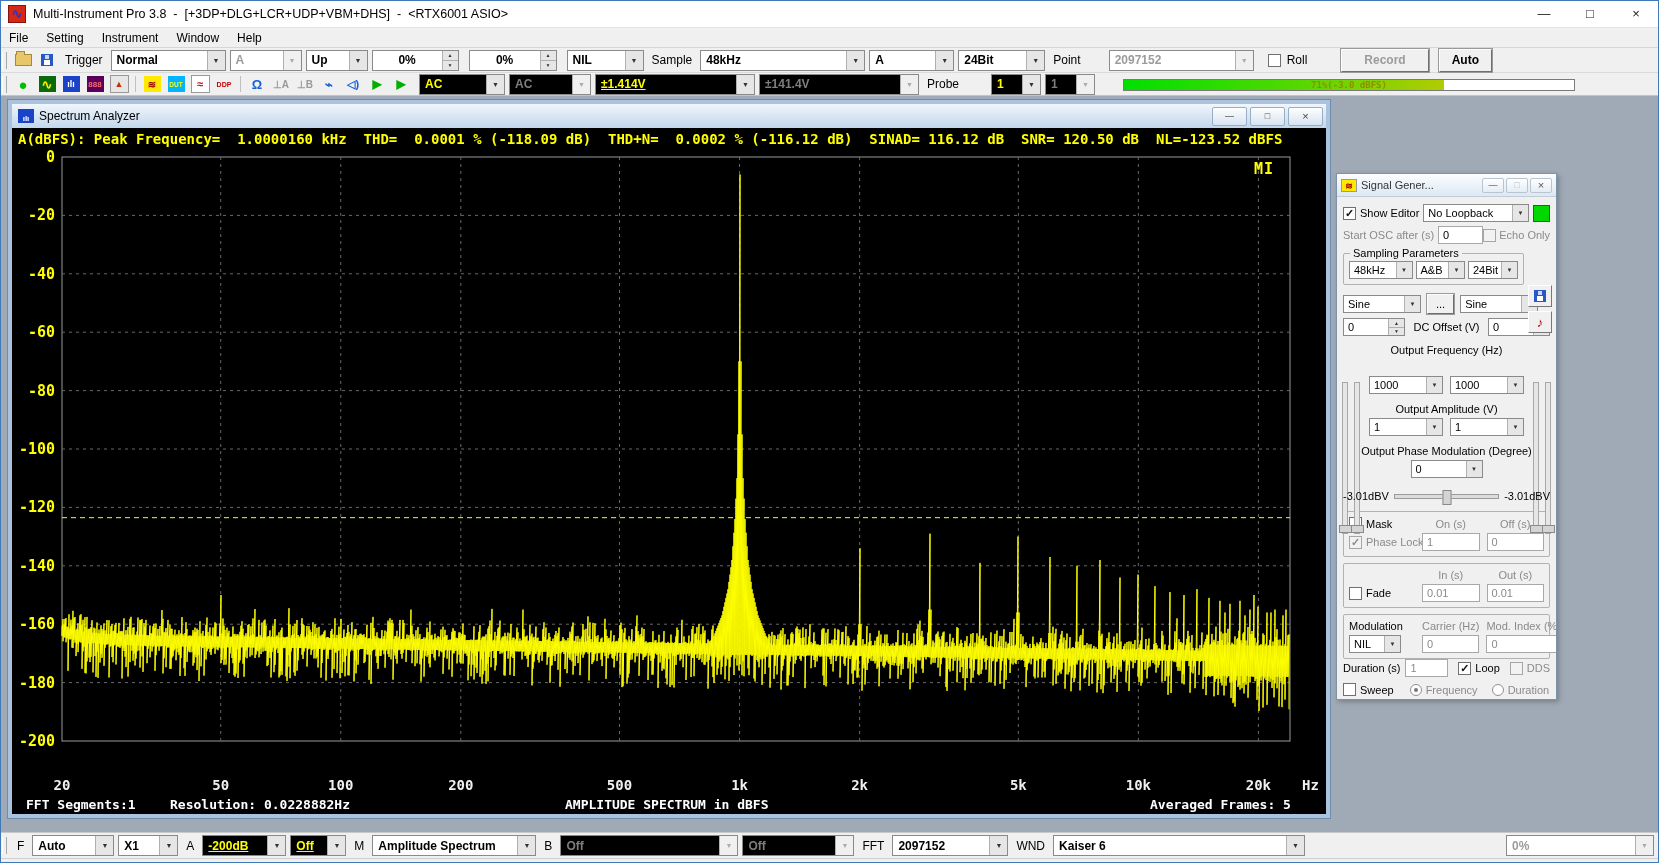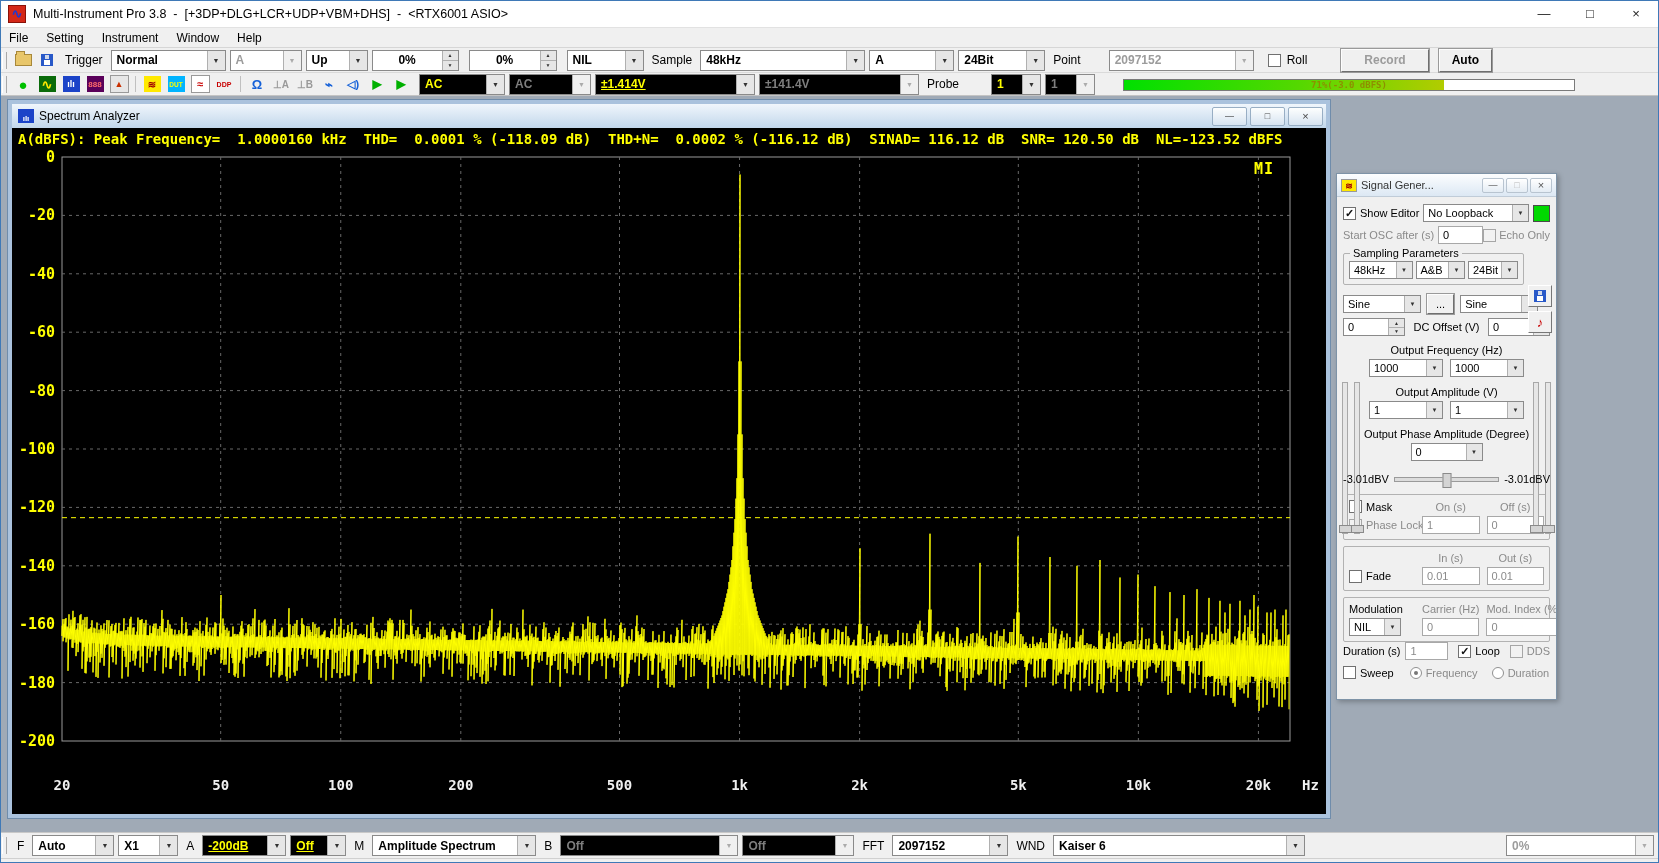--- a/index.html
+++ b/index.html
@@ -322,20 +322,26 @@
         <line x1="1126.3689761941896" y1="7" x2="1126.3689761941896" y2="591" stroke="#686868" stroke-width="1" stroke-dasharray="3 4"></line>
         <text x="1126.3689761941896" y="640" fill="#f0f0f0" text-anchor="middle" font-size="14" font-weight="bold" font-family="DejaVu Sans Mono, monospace">10k</text>
         <line x1="1246.421939997429" y1="7" x2="1246.421939997429" y2="591" stroke="#686868" stroke-width="1" stroke-dasharray="3 4"></line>
         <text x="1246.421939997429" y="640" fill="#f0f0f0" text-anchor="middle" font-size="14" font-weight="bold" font-family="DejaVu Sans Mono, monospace">20k</text>
         <text x="1290" y="640" fill="#f0f0f0" font-size="14" font-weight="bold" font-family="DejaVu Sans Mono, monospace">Hz</text>
         <line x1="50" y1="367.67839999999995" x2="1278" y2="367.67839999999995" stroke="#ffff00" stroke-width="1" stroke-dasharray="5 4"></line>
         <text x="1242" y="24" fill="#ffff00" font-size="15" font-weight="bold" font-family="DejaVu Sans Mono, monospace" letter-spacing="1">MI</text>
         <polyline points="50,475.7 50,485.9 51,469.1 51,491.3 52,474.4 52,487.2 53,468.9 53,487.6 54,468.1 54,492.3 55,476.5 55,488.6 56,477.3 56,520.8 57,464.3 57,488.6 58,478.4 58,489.5 59,469.7 59,489.0 60,475.5 60,497.6 61,460.8 61,498.0 62,467.9 62,489.7 63,467.1 63,492.7 64,480.0 64,506.1 65,478.6 65,494.0 66,473.3 66,502.1 67,479.7 67,490.9 68,465.3 68,492.2 69,464.2 69,492.6 70,474.6 70,518.8 71,469.8 71,501.4 72,481.5 72,496.9 73,467.2 73,522.9 74,477.5 74,523.4 75,466.9 75,511.4 76,479.3 76,493.6 77,478.8 77,507.6 78,478.8 78,512.1 79,477.1 79,506.8 80,470.3 80,493.3 81,482.7 81,522.4 82,477.7 82,493.1 83,478.6 83,506.1 84,482.6 84,526.9 85,472.5 85,501.9 86,483.2 86,527.9 87,479.6 87,493.7 88,483.2 88,512.5 89,475.3 89,503.7 90,478.9 90,507.8 91,481.3 91,494.3 92,473.4 92,515.8 93,480.3 93,497.8 94,483.7 94,494.6 95,470.0 95,494.3 96,483.9 96,494.2 97,470.3 97,527.5 98,484.0 98,496.7 99,476.1 99,496.1 100,474.1 100,507.0 101,481.2 101,512.3 102,480.7 102,495.4 103,474.8 103,494.6 104,472.9 104,514.5 105,482.9 105,496.3 106,484.2 106,496.4 107,472.9 107,497.1 108,481.2 108,497.8 109,481.5 109,495.8 110,480.9 110,528.5 111,482.3 111,497.9 112,468.3 112,500.9 113,484.7 113,506.7 114,480.2 114,517.1 115,484.4 115,495.1 116,476.9 116,526.6 117,484.6 117,495.2 118,468.8 118,512.1 119,466.8 119,495.7 120,484.6 120,500.7 121,477.7 121,510.7 122,477.3 122,503.7 123,484.7 123,515.5 124,485.1 124,508.6 125,481.6 125,501.3 126,467.5 126,495.6 127,484.8 127,500.5 128,469.9 128,517.6 129,470.0 129,496.3 130,469.1 130,506.4 131,484.6 131,521.9 132,473.1 132,495.6 133,476.7 133,495.7 134,469.9 134,496.3 135,485.1 135,513.2 136,485.5 136,498.8 137,485.5 137,495.7 138,475.5 138,507.3 139,483.0 139,495.8 140,483.8 140,501.4 141,476.2 141,496.8 142,473.8 142,495.8 143,478.1 143,520.8 144,473.5 144,505.2 145,485.6 145,495.9 146,478.9 146,496.5 147,485.7 147,500.7 148,476.0 148,496.1 149,485.6 149,496.4 150,460.1 150,496.0 151,468.8 151,523.4 152,481.9 152,508.3 153,483.0 153,496.0 154,478.1 154,517.2 155,482.1 155,497.8 156,469.9 156,496.8 157,485.4 157,497.6 158,474.5 158,518.9 159,478.7 159,518.8 160,478.9 160,507.6 161,484.6 161,506.2 162,485.7 162,500.5 163,479.7 163,498.9 164,485.7 164,510.3 165,484.3 165,498.3 166,486.0 166,502.2 167,480.2 167,504.9 168,484.6 168,525.9 169,483.3 169,508.1 170,467.1 170,496.3 171,484.3 171,496.7 172,485.9 172,518.2 173,483.0 173,525.9 174,472.2 174,496.6 175,479.1 175,511.9 176,486.2 176,500.3 177,485.6 177,501.8 178,485.7 178,502.3 179,485.7 179,496.5 180,486.2 180,502.2 181,480.1 181,515.7 182,482.4 182,512.9 183,477.6 183,504.6 184,481.9 184,507.3 185,478.6 185,520.1 186,480.1 186,505.2 187,486.0 187,531.0 188,471.2 188,496.6 189,483.5 189,516.3 190,486.3 190,497.8 191,480.9 191,497.9 192,485.8 192,525.6 193,486.4 193,497.2 194,474.8 194,509.5 195,467.5 195,501.3 196,481.9 196,498.7 197,486.1 197,498.5 198,477.4 198,502.2 199,485.4 199,504.9 200,486.5 200,499.0 201,477.5 201,496.9 202,486.6 202,498.1 203,472.3 203,503.8 204,473.5 204,496.8 205,486.4 205,499.3 206,486.6 206,500.2 207,486.7 207,496.9 208,473.4 208,497.8 209,445.0 209,513.0 210,483.5 210,509.9 211,468.5 211,498.2 212,475.6 212,514.8 213,479.9 213,509.3 214,486.2 214,514.6 215,477.7 215,497.0 216,482.8 216,497.5 217,480.8 217,523.0 218,486.8 218,503.7 219,486.8 219,497.1 220,486.7 220,508.0 221,476.5 221,513.2 222,484.3 222,525.2 223,483.9 223,526.7 224,486.1 224,523.5 225,484.4 225,499.4 226,484.4 226,528.0 227,486.1 227,512.6 228,481.8 228,510.3 229,475.7 229,497.2 230,471.2 230,497.4 231,478.7 231,513.7 232,485.4 232,526.7 233,487.0 233,507.2 234,483.3 234,500.9 235,485.7 235,508.2 236,475.0 236,497.3 237,474.1 237,497.3 238,486.4 238,506.6 239,476.3 239,497.7 240,485.0 240,505.2 241,468.4 241,497.4 242,484.4 242,497.6 243,459.1 243,508.0 244,487.1 244,504.5 245,486.6 245,500.3 246,487.2 246,501.3 247,469.9 247,507.3 248,485.1 248,499.0 249,486.6 249,504.0 250,472.6 250,497.5 251,487.3 251,501.6 252,470.7 252,497.5 253,469.6 253,500.7 254,475.4 254,501.0 255,487.1 255,516.1 256,486.3 256,515.0 257,486.0 257,502.2 258,480.4 258,507.9 259,487.3 259,527.5 260,486.4 260,501.9 261,475.6 261,497.7 262,487.1 262,522.2 263,469.0 263,514.9 264,486.8 264,499.5 265,485.3 265,498.0 266,486.7 266,503.0 267,482.3 267,527.4 268,487.5 268,525.6 269,480.3 269,521.2 270,477.6 270,524.8 271,486.8 271,497.9 272,487.6 272,497.8 273,487.6 273,498.2 274,487.3 274,526.4 275,486.7 275,531.0 276,487.3 276,505.1 277,458.2 277,516.7 278,474.3 278,528.2 279,487.7 279,501.4 280,485.0 280,497.9 281,475.9 281,498.0 282,484.2 282,522.4 283,473.8 283,525.8 284,487.8 284,498.0 285,470.0 285,520.7 286,485.0 286,510.5 287,486.5 287,498.0 288,487.7 288,498.1 289,484.2 289,498.0 290,468.2 290,504.8 291,473.9 291,508.9 292,475.3 292,501.5 293,486.6 293,498.1 294,487.8 294,498.2 295,476.0 295,516.6 296,484.7 296,499.6 297,476.2 297,498.2 298,479.8 298,498.8 299,482.0 299,504.8 300,485.9 300,500.3 301,472.2 301,499.2 302,485.9 302,508.4 303,474.4 303,499.3 304,484.1 304,508.5 305,477.8 305,506.9 306,488.1 306,517.5 307,476.9 307,499.0 308,485.5 308,498.9 309,486.7 309,527.7 310,484.7 310,513.0 311,484.5 311,498.4 312,481.7 312,499.9 313,480.4 313,498.6 314,488.2 314,530.5 315,487.1 315,505.4 316,487.0 316,509.0 317,488.1 317,500.0 318,488.2 318,498.7 319,481.0 319,499.8 320,478.9 320,527.8 321,484.5 321,498.6 322,488.2 322,519.1 323,468.3 323,502.1 324,487.7 324,502.8 325,484.9 325,523.1 326,488.3 326,500.2 327,476.7 327,500.7 328,484.2 328,528.2 329,468.9 329,498.6 330,487.9 330,523.0 331,488.4 331,498.8 332,479.5 332,512.1 333,486.9 333,526.3 334,486.8 334,506.1 335,483.1 335,498.8 336,474.9 336,525.3 337,481.9 337,525.4 338,486.5 338,501.5 339,484.1 339,500.3 340,472.2 340,498.9 341,488.6 341,500.6 342,485.2 342,531.4 343,479.3 343,510.4 344,479.0 344,523.3 345,488.5 345,499.6 346,485.0 346,514.7 347,486.5 347,500.1 348,483.9 348,498.9 349,483.7 349,499.1 350,485.0 350,498.9 351,485.4 351,499.0 352,484.2 352,513.1 353,487.2 353,511.8 354,487.7 354,499.7 355,474.7 355,504.3 356,488.7 356,504.6 357,488.2 357,529.8 358,488.4 358,504.9 359,472.8 359,533.9 360,488.8 360,501.1 361,466.9 361,499.4 362,478.0 362,499.8 363,486.0 363,499.2 364,488.3 364,506.3 365,482.3 365,512.9 366,487.5 366,518.8 367,488.4 367,500.6 368,489.0 368,506.0 369,488.2 369,505.9 370,480.1 370,499.8 371,488.9 371,500.4 372,486.1 372,504.2 373,480.5 373,517.7 374,488.9 374,500.6 375,481.6 375,499.3 376,470.6 376,504.1 377,472.4 377,507.0 378,468.3 378,499.4 379,473.2 379,509.3 380,469.9 380,499.5 381,473.5 381,529.7 382,489.1 382,502.3 383,486.3 383,505.4 384,486.2 384,509.0 385,480.8 385,513.6 386,487.8 386,500.4 387,486.5 387,499.5 388,469.9 388,500.2 389,489.2 389,504.0 390,489.1 390,508.6 391,469.9 391,502.8 392,473.0 392,499.5 393,488.7 393,499.5 394,489.3 394,511.9 395,484.5 395,499.6 396,488.0 396,499.9 397,485.2 397,500.1 398,489.4 398,499.7 399,459.6 399,500.9 400,475.7 400,513.2 401,484.1 401,499.6 402,486.4 402,500.3 403,489.0 403,516.2 404,480.3 404,499.9 405,488.8 405,513.3 406,477.1 406,500.1 407,487.8 407,500.0 408,484.1 408,514.3 409,489.5 409,531.6 410,489.0 410,508.5 411,488.9 411,500.6 412,487.3 412,526.7 413,489.4 413,505.9 414,487.7 414,501.4 415,477.7 415,506.8 416,482.1 416,504.9 417,489.6 417,513.5 418,471.5 418,517.3 419,485.6 419,500.1 420,484.8 420,504.0 421,489.6 421,500.2 422,489.5 422,507.6 423,483.7 423,510.4 424,487.8 424,500.0 425,489.7 425,500.0 426,486.2 426,500.3 427,487.0 427,506.4 428,489.4 428,500.8 429,479.5 429,501.3 430,489.8 430,502.3 431,476.7 431,523.8 432,487.0 432,507.5 433,479.8 433,500.4 434,485.4 434,500.1 435,485.3 435,508.7 436,489.9 436,500.6 437,489.9 437,519.5 438,489.5 438,500.2 439,489.9 439,500.3 440,481.8 440,526.7 441,478.3 441,503.3 442,480.7 442,503.3 443,481.1 443,500.4 444,487.7 444,500.9 445,488.5 445,513.4 446,488.3 446,500.3 447,482.4 447,504.6 448,482.6 448,512.3 449,486.2 449,513.4 450,484.0 450,500.4 451,473.5 451,513.6 452,484.6 452,501.4 453,485.0 453,503.6 454,490.2 454,503.2 455,490.1 455,505.8 456,490.2 456,530.3 457,490.1 457,514.5 458,490.2 458,501.2 459,489.6 459,526.2 460,490.3 460,503.3 461,489.8 461,514.7 462,476.3 462,529.5 463,490.3 463,506.0 464,489.8 464,517.6 465,490.0 465,523.1 466,489.4 466,501.1 467,481.8 467,501.4 468,475.2 468,526.8 469,490.1 469,509.3 470,487.7 470,533.6 471,486.5 471,524.4 472,486.8 472,501.6 473,486.6 473,520.7 474,484.4 474,533.9 475,490.5 475,513.9 476,478.6 476,531.3 477,476.3 477,507.0 478,470.5 478,501.9 479,484.0 479,517.2 480,458.9 480,501.1 481,490.6 481,500.9 482,489.8 482,508.0 483,481.9 483,520.4 484,490.6 484,515.4 485,485.8 485,501.0 486,478.5 486,500.9 487,477.1 487,500.9 488,470.6 488,503.8 489,490.5 489,501.7 490,487.7 490,503.4 491,486.3 491,502.0 492,486.8 492,525.2 493,482.8 493,525.6 494,486.2 494,501.0 495,489.6 495,501.0 496,482.6 496,508.6 497,490.7 497,501.1 498,483.3 498,524.9 499,474.0 499,506.6 500,490.2 500,503.6 501,487.7 501,508.0 502,487.7 502,526.0 503,490.5 503,501.1 504,489.1 504,501.1 505,477.6 505,501.5 506,482.3 506,501.1 507,490.9 507,501.6 508,488.5 508,501.2 509,491.0 509,501.3 510,490.1 510,509.5 511,459.6 511,501.8 512,479.3 512,501.3 513,486.5 513,505.9 514,487.0 514,505.6 515,485.6 515,508.8 516,490.5 516,517.0 517,491.1 517,504.8 518,474.6 518,504.3 519,485.9 519,501.3 520,483.6 520,535.4 521,487.9 521,518.6 522,486.8 522,511.7 523,489.9 523,504.0 524,476.6 524,503.8 525,488.1 525,501.5 526,487.6 526,510.0 527,491.0 527,512.5 528,490.9 528,505.5 529,491.2 529,502.1 530,491.3 530,510.8 531,479.1 531,501.8 532,472.3 532,501.7 533,486.8 533,501.6 534,477.5 534,501.7 535,490.0 535,514.8 536,489.2 536,507.2 537,483.0 537,506.8 538,486.9 538,532.7 539,491.1 539,515.7 540,491.0 540,515.2 541,488.6 541,503.2 542,491.4 542,506.0 543,484.9 543,511.0 544,481.0 544,504.1 545,486.1 545,503.8 546,483.0 546,519.8 547,477.5 547,503.3 548,491.5 548,536.7 549,491.4 549,503.3 550,490.7 550,501.8 551,487.0 551,502.0 552,489.1 552,504.0 553,491.2 553,519.0 554,490.2 554,502.3 555,491.6 555,523.2 556,487.9 556,504.1 557,490.7 557,507.7 558,481.7 558,509.8 559,484.1 559,503.5 560,476.5 560,511.4 561,472.5 561,524.6 562,490.7 562,503.3 563,491.1 563,515.9 564,486.2 564,503.4 565,491.7 565,505.9 566,485.9 566,513.1 567,491.8 567,502.7 568,488.7 568,525.2 569,491.8 569,504.6 570,486.5 570,502.1 571,474.1 571,507.7 572,479.8 572,504.5 573,491.9 573,502.4 574,478.8 574,502.1 575,490.9 575,502.1 576,466.4 576,503.6 577,486.1 577,530.5 578,472.3 578,502.2 579,489.1 579,502.4 580,492.0 580,514.1 581,472.8 581,512.2 582,492.0 582,510.3 583,473.3 583,504.2 584,486.1 584,502.9 585,488.4 585,511.1 586,485.2 586,502.7 587,492.1 587,503.3 588,491.8 588,502.6 589,488.7 589,509.6 590,487.6 590,516.1 591,492.1 591,502.4 592,492.1 592,502.4 593,468.8 593,506.1 594,479.4 594,528.9 595,486.0 595,502.7 596,488.9 596,508.3 597,487.8 597,504.7 598,490.7 598,502.5 599,480.5 599,504.0 600,492.3 600,507.7 601,491.2 601,508.9 602,485.2 602,517.4 603,492.2 603,505.9 604,491.1 604,502.5 605,490.8 605,510.8 606,492.2 606,502.6 607,488.1 607,502.6 608,475.0 608,524.7 609,472.6 609,502.8 610,479.2 610,537.1 611,492.4 611,536.2 612,482.8 612,502.8 613,477.9 613,502.7 614,489.3 614,502.7 615,490.5 615,533.6 616,492.4 616,527.7 617,486.2 617,523.7 618,489.5 618,510.1 619,491.6 619,504.4 620,479.2 620,509.6 621,492.6 621,502.8 622,491.1 622,503.1 623,492.5 623,512.3 624,476.3 624,502.8 625,465.4 625,506.3 626,481.2 626,503.0 627,484.8 627,525.8 628,487.7 628,503.3 629,484.0 629,503.2 630,477.6 630,504.1 631,486.4 631,510.0 632,479.0 632,507.3 633,492.1 633,506.8 634,491.2 634,505.6 635,492.8 635,503.0 636,492.7 636,530.0 637,492.5 637,503.3 638,492.0 638,505.6 639,492.5 639,510.9 640,492.2 640,524.6 641,481.2 641,524.6 642,492.6 642,508.4 643,490.4 643,503.1 644,490.3 644,503.7 645,492.9 645,504.9 646,492.4 646,537.9 647,484.8 647,503.8 648,492.2 648,512.5 649,493.0 649,505.8 650,491.7 650,520.8 651,491.6 651,518.0 652,481.1 652,519.3 653,492.6 653,508.2 654,493.0 654,528.3 655,493.0 655,534.5 656,491.8 656,503.3 657,493.0 657,509.1 658,493.1 658,537.0 659,484.6 659,503.4 660,492.3 660,535.1 661,493.1 661,506.0 662,493.2 662,537.5 663,492.1 663,506.1 664,486.3 664,514.9 665,477.6 665,504.2 666,480.0 666,504.8 667,493.2 667,503.5 668,493.2 668,510.6 669,493.2 669,509.0 670,469.8 670,503.9 671,492.6 671,517.2 672,486.4 672,503.9 673,491.8 673,504.5 674,492.4 674,530.0 675,493.2 675,503.6 676,493.2 676,503.6 677,485.6 677,505.9 678,493.4 678,503.7 679,491.5 679,527.0 680,479.2 680,507.9 681,476.0 681,508.0 682,493.4 682,526.2 683,483.9 683,504.7 684,483.4 684,504.0 685,477.2 685,508.1 686,489.6 686,503.7 687,473.9 687,510.0 688,490.4 688,508.7 689,484.2 689,504.8 690,493.5 690,512.2 691,476.3 691,503.9 692,483.0 692,514.5 693,480.5 693,514.8 694,493.1 694,504.5 695,493.5 695,511.8 696,489.5 696,538.6 697,491.1 697,510.0 698,491.7 698,504.2 699,490.3 699,506.3 700,479.4 700,516.4 701,475.5 701,527.1 702,485.9 702,533.0 703,483.3 703,505.1 704,480.8 704,507.4 705,478.2 705,524.8 706,475.7 706,518.3 707,473.1 707,511.6 708,470.5 708,509.5 709,468.0 709,524.4 710,465.4 710,516.8 711,461.1 711,506.4 712,456.7 712,504.6 713,452.3 713,529.3 714,447.9 714,515.8 715,443.5 715,507.8 716,439.2 716,509.4 717,431.9 717,530.9 718,424.6 718,517.1 719,417.3 719,507.1 720,410.0 720,505.2 721,396.3 721,505.0 722,382.7 722,525.0 723,369.1 723,508.5 724,348.6 724,504.5 725,328.2 725,515.5 726,284.4 726,505.3 727,211.4 727,520.5 728,24.5 728,514.4 729,211.4 729,504.8 730,284.4 730,525.3 731,328.2 731,511.3 732,348.6 732,526.3 733,369.1 733,504.6 734,382.7 734,505.1 735,396.3 735,504.8 736,410.0 736,518.4 737,417.3 737,525.2 738,424.6 738,504.5 739,431.9 739,504.6 740,439.2 740,506.0 741,443.5 741,504.8 742,447.9 742,528.5 743,452.3 743,531.5 744,456.7 744,505.4 745,461.1 745,510.0 746,465.4 746,511.7 747,468.0 747,517.3 748,470.5 748,507.5 749,473.1 749,509.4 750,475.7 750,534.8 751,478.2 751,505.5 752,480.8 752,508.6 753,483.3 753,524.0 754,485.9 754,506.2 755,487.3 755,506.8 756,488.8 756,504.7 757,484.2 757,517.5 758,486.2 758,537.7 759,493.2 759,505.0 760,481.9 760,505.1 761,494.6 761,504.8 762,485.1 762,528.9 763,485.7 763,515.9 764,494.6 764,505.1 765,489.0 765,524.4 766,484.7 766,506.4 767,489.3 767,504.9 768,483.6 768,504.9 769,480.4 769,539.6 770,486.5 770,520.5 771,478.1 771,515.8 772,494.7 772,509.1 773,484.2 773,505.0 774,494.7 774,505.6 775,494.8 775,535.5 776,489.4 776,535.4 777,494.8 777,525.2 778,494.8 778,511.5 779,483.6 779,505.1 780,482.2 780,506.6 781,484.0 781,527.0 782,494.0 782,505.7 783,492.8 783,513.6 784,478.3 784,510.0 785,476.5 785,505.1 786,479.0 786,506.0 787,483.3 787,505.2 788,479.6 788,509.0 789,488.0 789,510.8 790,494.7 790,505.9 791,477.4 791,505.7 792,487.4 792,506.6 793,495.0 793,538.1 794,479.1 794,506.0 795,494.6 795,505.3 796,494.7 796,505.3 797,486.4 797,505.3 798,474.2 798,505.3 799,492.0 799,518.2 800,494.5 800,505.3 801,493.2 801,505.7 802,482.4 802,510.0 803,491.1 803,517.1 804,493.9 804,507.2 805,495.0 805,511.4 806,494.3 806,505.5 807,495.1 807,505.4 808,495.2 808,506.8 809,494.7 809,505.5 810,479.6 810,506.5 811,478.4 811,525.6 812,478.5 812,535.1 813,494.2 813,505.8 814,482.7 814,536.4 815,494.5 815,505.9 816,479.2 816,506.6 817,493.7 817,506.6 818,493.5 818,509.2 819,493.7 819,514.0 820,489.8 820,505.8 821,494.8 821,521.5 822,489.2 822,505.7 823,478.5 823,505.7 824,490.0 824,511.1 825,494.2 825,506.5 826,479.3 826,505.7 827,480.4 827,505.7 828,495.5 828,527.6 829,494.2 829,505.9 830,482.1 830,506.2 831,481.9 831,506.4 832,494.3 832,513.7 833,495.6 833,515.8 834,476.3 834,508.0 835,495.5 835,506.4 836,486.1 836,534.4 837,487.8 837,505.9 838,495.6 838,509.0 839,495.4 839,505.9 840,494.7 840,523.5 841,492.1 841,534.0 842,489.8 842,520.3 843,495.7 843,520.4 844,495.7 844,509.8 845,495.8 845,527.6 846,484.5 846,527.4 847,474.2 847,506.0 848,398.3 848,506.0 849,474.2 849,506.1 850,495.5 850,540.7 851,489.2 851,514.7 852,495.5 852,518.4 853,494.0 853,534.5 854,495.9 854,507.4 855,476.1 855,520.0 856,495.8 856,513.1 857,492.2 857,508.9 858,483.2 858,508.0 859,490.9 859,510.8 860,496.0 860,506.2 861,495.0 861,511.1 862,496.0 862,510.6 863,490.7 863,513.4 864,494.9 864,511.1 865,486.9 865,518.7 866,486.5 866,516.9 867,480.7 867,536.3 868,495.5 868,506.5 869,484.5 869,511.7 870,496.1 870,506.4 871,493.1 871,515.9 872,494.6 872,517.5 873,484.5 873,515.2 874,496.0 874,511.4 875,484.5 875,510.0 876,493.1 876,512.4 877,496.0 877,513.9 878,496.1 878,528.5 879,494.5 879,506.6 880,496.2 880,515.0 881,493.4 881,512.5 882,495.8 882,515.5 883,496.0 883,513.1 884,492.2 884,506.6 885,492.6 885,515.5 886,480.0 886,528.7 887,495.4 887,515.9 888,496.2 888,513.7 889,495.1 889,524.8 890,495.4 890,513.9 891,482.8 891,519.1 892,494.1 892,506.7 893,495.5 893,507.1 894,495.3 894,506.7 895,483.1 895,507.2 896,496.5 896,518.4 897,491.1 897,511.9 898,496.3 898,539.3 899,494.5 899,508.2 900,493.3 900,513.7 901,496.6 901,532.3 902,483.4 902,517.1 903,494.9 903,507.7 904,495.8 904,523.4 905,478.9 905,510.0 906,474.5 906,509.1 907,490.1 907,510.4 908,470.7 908,510.4 909,486.0 909,507.1 910,480.9 910,518.6 911,487.0 911,522.8 912,495.8 912,506.9 913,494.9 913,507.3 914,494.3 914,509.4 915,496.1 915,507.0 916,482.5 916,507.0 917,459.6 917,507.2 918,383.7 918,507.5 919,459.6 919,514.3 920,496.7 920,508.3 921,490.6 921,512.8 922,492.6 922,507.9 923,496.9 923,512.8 924,484.5 924,507.8 925,483.6 925,507.2 926,481.5 926,517.6 927,486.9 927,507.9 928,489.4 928,526.2 929,496.7 929,514.2 930,485.9 930,508.2 931,482.5 931,507.2 932,481.6 932,507.2 933,496.9 933,508.1 934,492.5 934,537.1 935,492.0 935,540.9 936,497.1 936,507.8 937,496.1 937,519.2 938,483.8 938,521.5 939,496.6 939,507.8 940,491.6 940,508.8 941,487.9 941,520.7 942,492.9 942,507.5 943,496.2 943,510.8 944,495.7 944,507.4 945,477.1 945,532.3 946,478.2 946,507.4 947,495.9 947,510.6 948,493.7 948,522.2 949,489.8 949,507.9 950,493.0 950,517.0 951,497.3 951,528.2 952,497.3 952,508.7 953,490.8 953,540.3 954,493.2 954,519.0 955,486.2 955,528.0 956,495.9 956,507.7 957,497.3 957,507.6 958,493.3 958,518.5 959,483.9 959,532.8 960,496.0 960,509.4 961,483.0 961,527.7 962,497.4 962,520.4 963,492.6 963,509.1 964,496.5 964,509.3 965,483.4 965,508.8 966,493.6 966,524.2 967,486.2 967,525.3 968,412.9 968,509.6 969,488.8 969,523.8 970,488.7 970,519.6 971,485.6 971,508.6 972,491.3 972,508.1 973,495.4 973,511.8 974,488.0 974,519.6 975,495.1 975,510.0 976,497.2 976,508.1 977,496.1 977,532.1 978,497.4 978,508.2 979,482.4 979,532.5 980,496.1 980,511.3 981,497.6 981,510.8 982,497.1 982,508.4 983,483.8 983,535.6 984,496.8 984,511.6 985,480.6 985,511.5 986,497.5 986,508.0 987,491.4 987,509.0 988,485.9 988,533.9 989,496.3 989,520.5 990,486.1 990,511.1 991,497.7 991,508.1 992,479.2 992,538.8 993,497.8 993,514.8 994,491.7 994,529.9 995,497.9 995,508.2 996,493.7 996,508.1 997,493.1 997,509.7 998,482.0 998,523.0 999,496.1 999,513.5 1000,482.0 1000,508.2 1001,495.3 1001,514.5 1002,468.9 1002,508.5 1003,495.8 1003,512.8 1004,494.6 1004,514.1 1005,462.5 1005,510.4 1006,386.6 1006,509.9 1007,462.5 1007,509.9 1008,498.0 1008,508.3 1009,484.0 1009,510.3 1010,497.7 1010,509.9 1011,486.4 1011,508.4 1012,494.1 1012,511.0 1013,494.6 1013,517.0 1014,492.4 1014,537.1 1015,496.1 1015,520.3 1016,498.2 1016,513.6 1017,498.2 1017,512.6 1018,493.9 1018,508.5 1019,498.2 1019,514.3 1020,498.1 1020,508.6 1021,486.6 1021,508.5 1022,494.1 1022,526.5 1023,496.1 1023,528.4 1024,498.0 1024,509.3 1025,492.6 1025,510.7 1026,494.2 1026,527.5 1027,495.6 1027,509.1 1028,492.0 1028,508.6 1029,488.1 1029,508.6 1030,498.3 1030,527.5 1031,492.4 1031,510.5 1032,498.0 1032,521.7 1033,498.4 1033,527.4 1034,492.9 1034,511.1 1035,498.4 1035,509.5 1036,498.4 1036,508.8 1037,483.0 1037,508.7 1038,407.0 1038,508.8 1039,483.0 1039,508.8 1040,498.5 1040,509.6 1041,476.7 1041,535.4 1042,491.2 1042,519.5 1043,483.5 1043,510.8 1044,478.8 1044,533.8 1045,498.6 1045,509.1 1046,498.5 1046,525.4 1047,493.7 1047,522.4 1048,489.2 1048,521.1 1049,484.5 1049,523.8 1050,480.9 1050,519.5 1051,492.9 1051,509.2 1052,487.5 1052,512.5 1053,498.7 1053,538.7 1054,490.2 1054,524.3 1055,483.5 1055,509.0 1056,498.8 1056,524.5 1057,497.9 1057,522.1 1058,487.1 1058,516.2 1059,498.8 1059,541.3 1060,497.9 1060,527.8 1061,497.0 1061,515.1 1062,498.0 1062,532.2 1063,498.6 1063,528.2 1064,491.7 1064,512.6 1065,415.8 1065,514.5 1066,491.7 1066,510.5 1067,497.4 1067,509.8 1068,486.5 1068,540.4 1069,484.9 1069,511.7 1070,498.5 1070,512.5 1071,478.8 1071,509.4 1072,495.4 1072,528.5 1073,495.1 1073,527.4 1074,499.0 1074,520.0 1075,493.0 1075,514.4 1076,497.8 1076,511.0 1077,494.4 1077,535.9 1078,498.1 1078,510.2 1079,494.2 1079,509.4 1080,499.1 1080,533.6 1081,498.4 1081,509.4 1082,495.9 1082,509.5 1083,498.9 1083,513.0 1084,497.3 1084,511.2 1085,499.0 1085,542.4 1086,499.0 1086,530.0 1087,480.7 1087,509.5 1088,410.0 1088,524.0 1089,485.9 1089,539.2 1090,483.8 1090,510.4 1091,498.7 1091,543.1 1092,499.3 1092,535.3 1093,499.3 1093,509.7 1094,496.3 1094,509.7 1095,488.2 1095,512.6 1096,492.8 1096,518.3 1097,482.4 1097,513.2 1098,492.0 1098,517.2 1099,499.0 1099,532.6 1100,499.4 1100,509.8 1101,493.2 1101,515.8 1102,486.6 1102,528.8 1103,498.3 1103,524.9 1104,499.4 1104,516.7 1105,483.3 1105,541.9 1106,494.3 1106,511.9 1107,499.4 1107,519.6 1108,427.5 1108,516.7 1109,491.6 1109,521.7 1110,499.4 1110,509.8 1111,499.1 1111,509.8 1112,496.0 1112,511.4 1113,493.7 1113,509.8 1114,499.5 1114,532.2 1115,492.0 1115,520.7 1116,499.6 1116,514.7 1117,491.4 1117,541.0 1118,499.6 1118,510.1 1119,491.6 1119,510.6 1120,498.7 1120,511.6 1121,494.0 1121,518.2 1122,498.5 1122,509.9 1123,490.1 1123,513.0 1124,499.3 1124,510.2 1125,499.2 1125,510.0 1126,424.6 1126,526.5 1127,498.0 1127,532.0 1128,494.3 1128,510.3 1129,490.3 1129,535.6 1130,477.6 1130,532.6 1131,499.0 1131,511.4 1132,499.6 1132,511.9 1133,499.6 1133,519.6 1134,489.0 1134,510.8 1135,499.9 1135,528.4 1136,495.4 1136,517.8 1137,488.5 1137,512.6 1138,499.9 1138,516.5 1139,499.6 1139,510.2 1140,499.4 1140,510.2 1141,500.0 1141,513.0 1142,494.0 1142,510.4 1143,436.2 1143,514.4 1144,493.0 1144,522.6 1145,495.3 1145,510.6 1146,499.6 1146,517.6 1147,498.4 1147,515.0 1148,498.9 1148,510.3 1149,500.1 1149,510.9 1150,480.9 1150,531.6 1151,485.6 1151,510.4 1152,499.6 1152,510.4 1153,494.4 1153,530.9 1154,500.2 1154,511.0 1155,500.2 1155,526.3 1156,500.2 1156,544.8 1157,495.3 1157,525.8 1158,442.1 1158,510.8 1159,499.3 1159,543.0 1160,500.0 1160,510.5 1161,500.2 1161,510.5 1162,498.8 1162,511.9 1163,481.3 1163,510.8 1164,492.5 1164,512.2 1165,468.4 1165,516.8 1166,500.3 1166,520.8 1167,489.2 1167,517.2 1168,492.2 1168,520.9 1169,492.0 1169,510.6 1170,494.7 1170,533.3 1171,493.1 1171,524.3 1172,445.0 1172,534.4 1173,499.9 1173,510.7 1174,494.8 1174,510.8 1175,488.8 1175,510.8 1176,480.9 1176,510.8 1177,485.9 1177,516.1 1178,492.5 1178,542.7 1179,500.5 1179,522.3 1180,485.0 1180,510.8 1181,497.9 1181,523.4 1182,500.6 1182,516.4 1183,500.4 1183,538.2 1184,498.1 1184,511.0 1185,439.2 1185,510.9 1186,498.4 1186,511.1 1187,500.6 1187,524.9 1188,495.1 1188,511.9 1189,499.8 1189,511.0 1190,482.5 1190,511.1 1191,497.9 1191,538.9 1192,494.7 1192,511.0 1193,491.7 1193,526.9 1194,489.0 1194,545.1 1195,484.7 1195,527.0 1196,485.8 1196,525.6 1197,447.9 1197,525.9 1198,494.8 1198,527.1 1199,493.8 1199,525.9 1200,483.9 1200,526.1 1201,491.8 1201,525.8 1202,489.8 1202,546.3 1203,492.2 1203,531.9 1204,476.7 1204,529.0 1205,494.7 1205,528.3 1206,491.0 1206,545.0 1207,494.6 1207,525.7 1208,450.8 1208,528.9 1209,481.7 1209,532.6 1210,490.2 1210,535.4 1211,483.5 1211,525.8 1212,495.1 1212,545.4 1213,462.5 1213,525.9 1214,482.9 1214,535.7 1215,494.5 1215,527.8 1216,478.8 1216,525.9 1217,492.4 1217,526.3 1218,453.8 1218,532.6 1219,494.9 1219,547.9 1220,492.7 1220,531.6 1221,494.0 1221,553.1 1222,494.8 1222,551.4 1223,486.4 1223,556.7 1224,495.3 1224,530.3 1225,489.2 1225,526.1 1226,487.9 1226,536.9 1227,480.7 1227,535.0 1228,450.8 1228,539.7 1229,490.3 1229,526.1 1230,493.5 1230,538.2 1231,483.7 1231,532.8 1232,482.1 1232,543.4 1233,465.4 1233,531.8 1234,490.5 1234,534.7 1235,495.5 1235,526.1 1236,477.0 1236,547.7 1237,495.4 1237,527.1 1238,459.6 1238,532.5 1239,484.1 1239,526.3 1240,481.0 1240,526.3 1241,483.9 1241,526.8 1242,445.0 1242,526.7 1243,487.9 1243,531.2 1244,495.6 1244,528.9 1245,492.5 1245,549.8 1246,456.7 1246,536.4 1247,495.7 1247,560.9 1248,495.1 1248,527.7 1249,494.2 1249,530.5 1250,495.6 1250,526.4 1251,483.4 1251,557.5 1252,485.0 1252,528.6 1253,495.7 1253,526.7 1254,493.9 1254,530.1 1255,462.5 1255,554.8 1256,495.8 1256,531.2 1257,494.9 1257,526.5 1258,489.8 1258,531.8 1259,462.5 1259,528.5 1260,495.8 1260,538.0 1261,491.6 1261,530.1 1262,495.9 1262,547.4 1263,459.6 1263,533.3 1264,487.2 1264,527.0 1265,479.2 1265,538.3 1266,489.8 1266,526.6 1267,495.8 1267,556.5 1268,489.5 1268,527.9 1269,495.5 1269,531.7 1270,495.9 1270,557.1 1271,465.4 1271,526.8 1272,496.0 1272,534.3 1273,494.2 1273,549.6 1274,459.6 1274,526.7 1275,496.0 1275,526.9 1276,485.2 1276,526.8 1277,484.4 1277,559.3" fill="none" stroke="#ffff00" stroke-width="1"></polyline>
       </svg>
   </div>
+  <div class="sa-bottom">
+    <span style="left:14px">FFT Segments:1</span>
+    <span style="left:158px">Resolution: 0.0228882Hz</span>
+    <span style="left:553px">AMPLITUDE SPECTRUM in dBFS</span>
+    <span style="left:1138px">Averaged Frames: 5</span>
+  </div>
 </div>
 
 <div class="sg">
   <div class="sg-title">
     <span class="gicon">≋</span>
     <span class="t">Signal Gener...</span>
     <span class="sg-btn">—</span>
     <span class="sg-btn pale">□</span>
     <span class="sg-btn" style="font-size:11px">×</span>
   </div>
@@ -403,21 +409,21 @@
           <span class="v">0</span>
           <span class="ud">
             <span>▲</span>
             <span>▼</span>
           </span>
         </div>
     </div>
     <div class="row" style="justify-content:center;margin-top:8px">
         <span class="blabel">Output Frequency (Hz)</span>
       </div>
-    <div class="row" style="margin:3px 26px 0">
+    <div class="row" style="margin:20px 26px 0">
       <div class="combo sm" style="width:74px">
           <span class="v">1000</span>
           <span class="a">▼</span>
         </div>
       <span class="gap"></span>
       <div class="combo sm" style="width:74px">
           <span class="v">1000</span>
           <span class="a">▼</span>
         </div>
     </div>
@@ -429,21 +435,21 @@
           <span class="v">1</span>
           <span class="a">▼</span>
         </div>
       <span class="gap"></span>
       <div class="combo sm" style="width:74px">
           <span class="v">1</span>
           <span class="a">▼</span>
         </div>
     </div>
     <div class="row" style="justify-content:center;margin-top:9px">
-        <span class="blabel">Output Phase Amplitude (Degree)</span>
+        <span class="blabel">Output Phase Modulation (Degree)</span>
       </div>
     <div class="row" style="justify-content:center;margin-top:3px">
       <div class="combo sm" style="width:72px">
           <span class="v">0</span>
           <span class="a">▼</span>
         </div>
     </div>
 
     <div class="vs" style="left:5px;top:185px;height:150px">
         <span class="h"></span>

